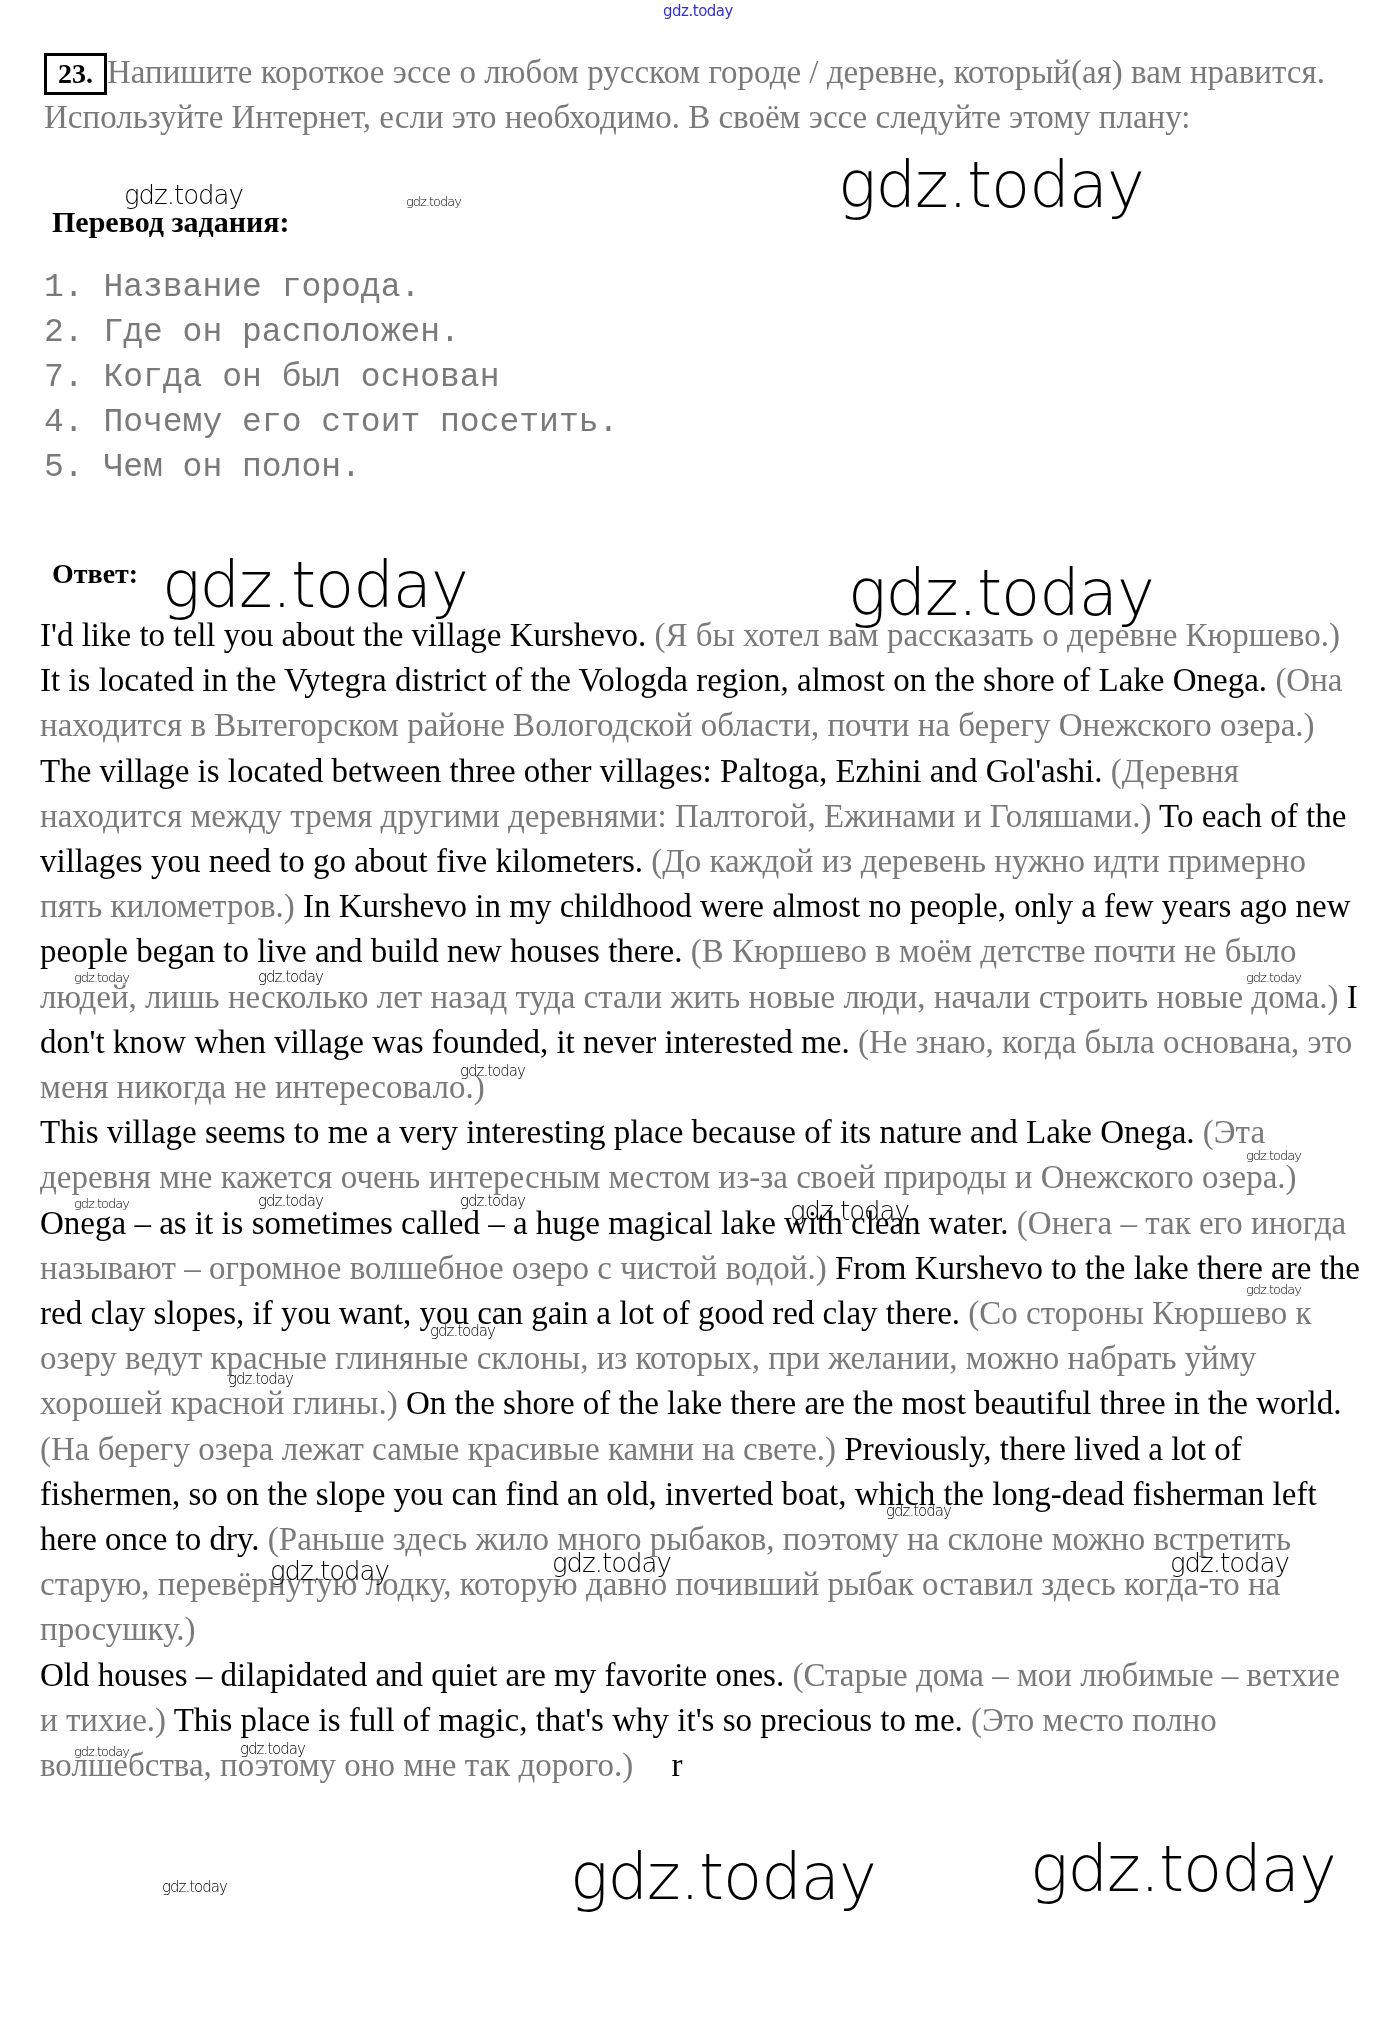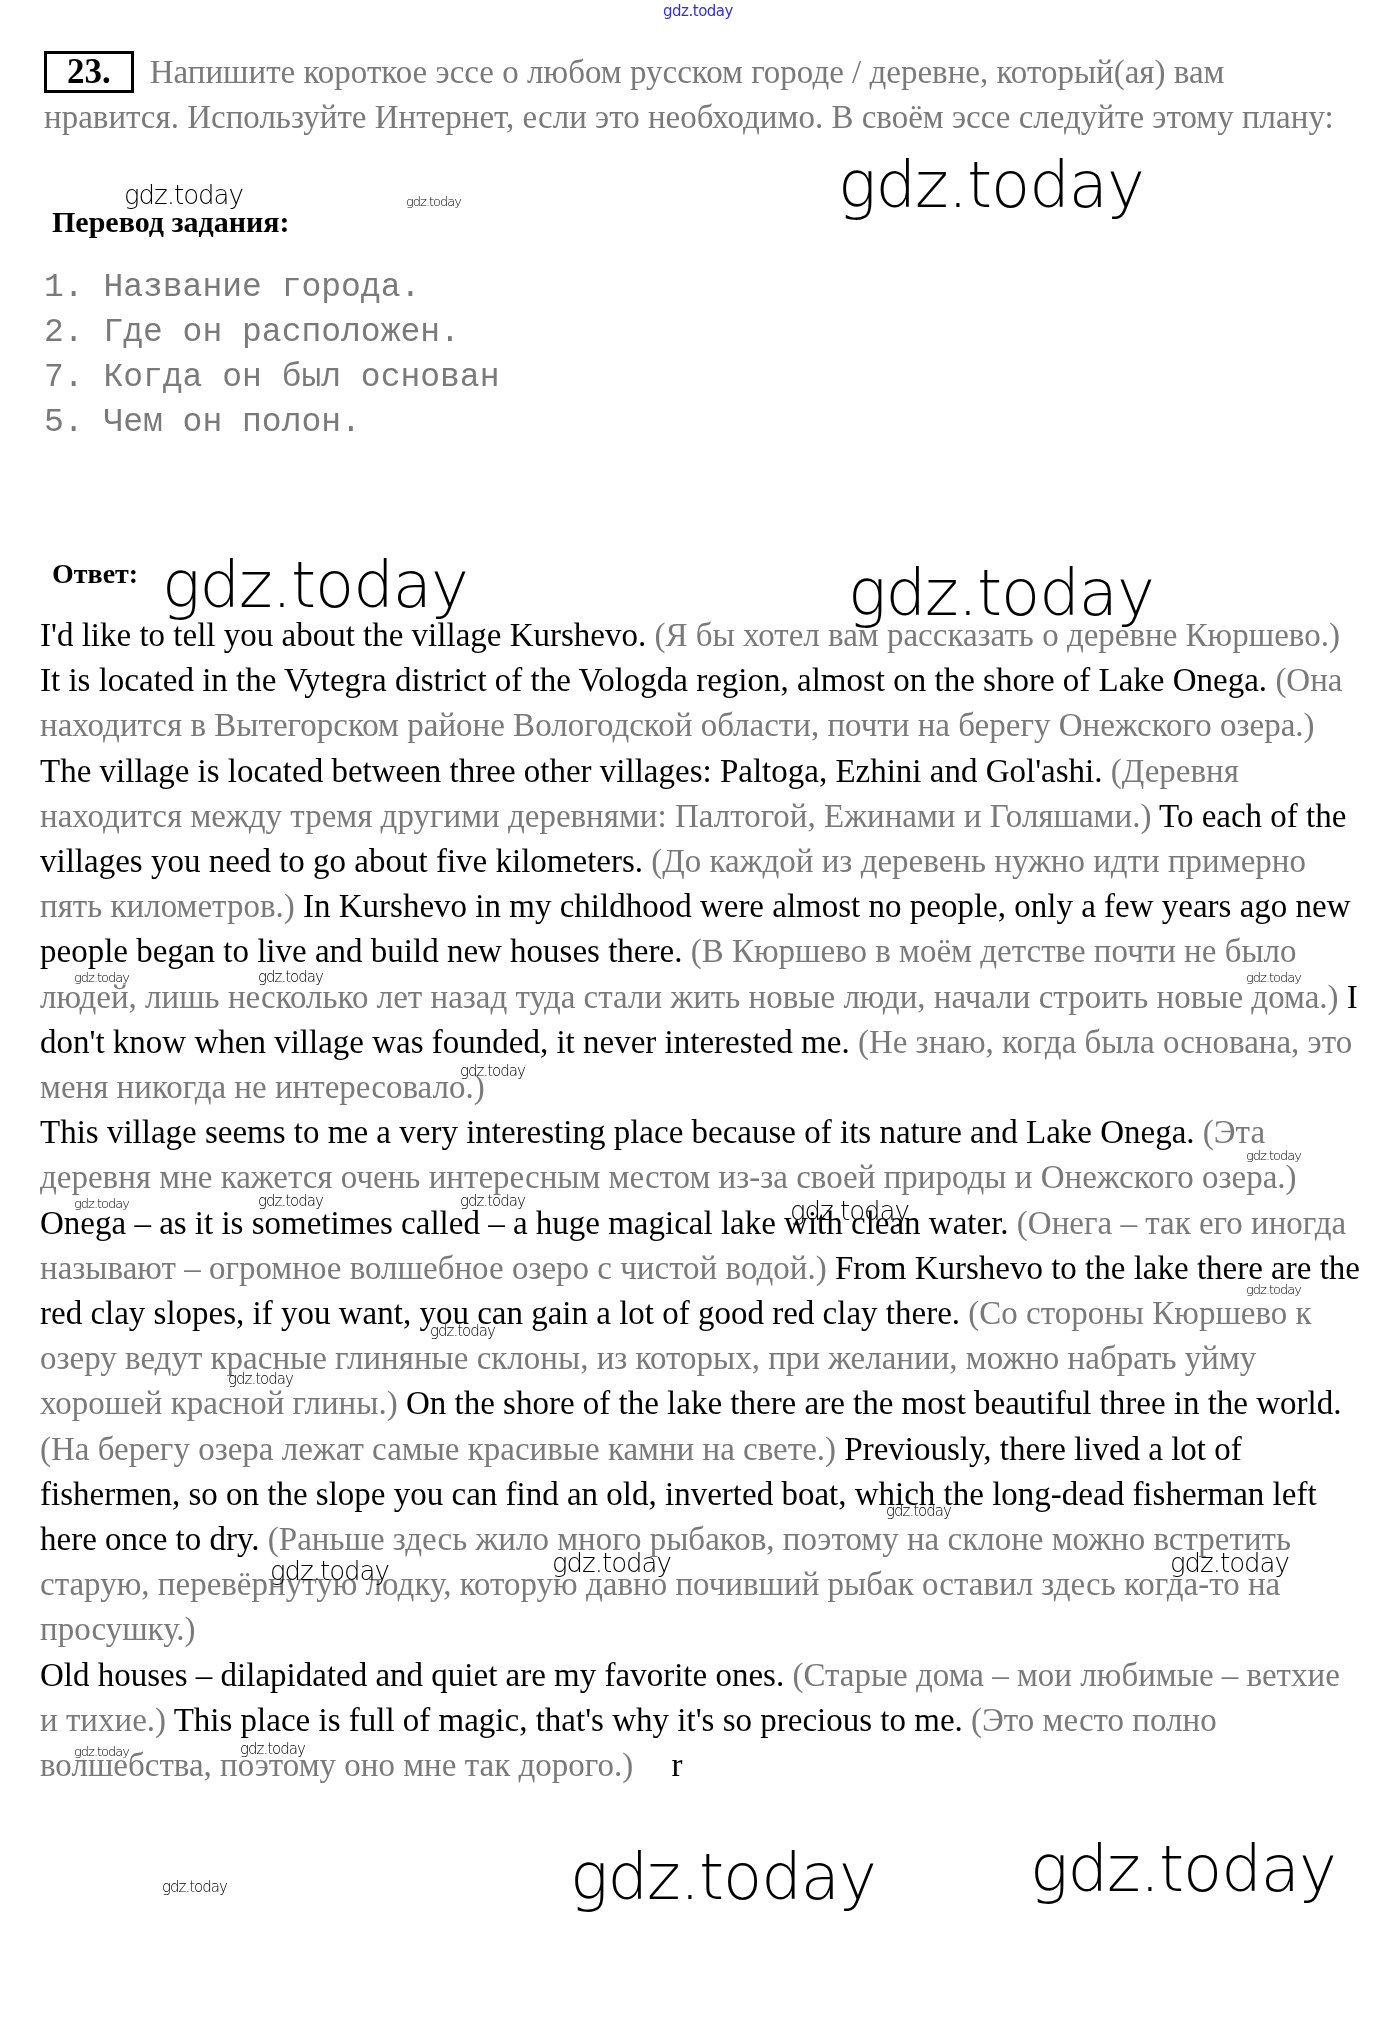--- a/index.html
+++ b/index.html
@@ -1,22 +1,22 @@
 <!DOCTYPE html>
 <html><head>
 <meta charset="utf-8">
 <style>
   html, body { margin:0; padding:0; background:#fff; }
   body { width:1396px; height:2017px; position:relative; overflow:hidden;
          font-family:"Liberation Serif", serif; color:#000; }
   .top-wm { position:absolute; left:0; width:1396px; top:2px; text-align:center;
             font-family:"DejaVu Sans", sans-serif; font-size:15px; color:#3333cc; letter-spacing:-0.5px; }
   .task { position:absolute; left:44px; top:50px; width:1320px; font-size:33px; line-height:45px; color:#7a7a7a; }
-  .task-num { display:inline-block; border:3px solid #000; color:#000; font-weight:bold; padding:0 20px;
-              line-height:36px; margin-right:16px; font-size:35px; }
+  .task-num { display:inline-block; border:3px solid #000; color:#000; font-weight:bold; padding:0 11px;
+              line-height:36px; margin-right:0; font-size:28px; }
   .heading { position:absolute; left:44px; font-size:30px; font-weight:bold; color:#000;margin-left:8px; }
   .plan { position:absolute; left:44px; top:265px; font-size:33px; line-height:45px; color:#7a7a7a;font-family:Liberation Mono, monospace; }
   .plan div { white-space:nowrap; }
   .answer { position:absolute; left:40px; top:613px; width:1320px; font-size:33px; line-height:45.2px; }
   .en { color:#000; }
   .ru { color:#7a7a7a; }
   .p { margin:0; }
   .wm { position:absolute; font-family:"DejaVu Sans", sans-serif; color:#000; white-space:nowrap; font-weight:200; letter-spacing:-1px; }
   .wm.big { font-size:64px; }
   .wm.med { font-size:26px; }
@@ -31,20 +31,21 @@
 <div class="task">
   <span class="task-num">23.</span><span>Напишите короткое эссе о любом русском городе / деревне, который(ая) вам нравится. Используйте Интернет, если это необходимо. В своём эссе следуйте этому плану:</span>
 </div>
 
 <div class="heading" style="top:205px;">Перевод задания:</div>
 
 <div class="plan">
   <div>1. Название города.</div>
   <div>2. Где он расположен.</div>
   <div>7. Когда он был основан</div>
+  <div>4. Почему его стоит посетить.</div>
   <div>5. Чем он полон.</div>
 </div>
 
 <div class="heading" style="top:558px; font-size:28px;">Ответ:</div>
 
 <div class="answer">
   <p class="p">
     <span class="en">I'd like to tell you about the village Kurshevo.</span>
     <span class="ru">(Я бы хотел вам рассказать о деревне Кюршево.)</span>
   </p>

